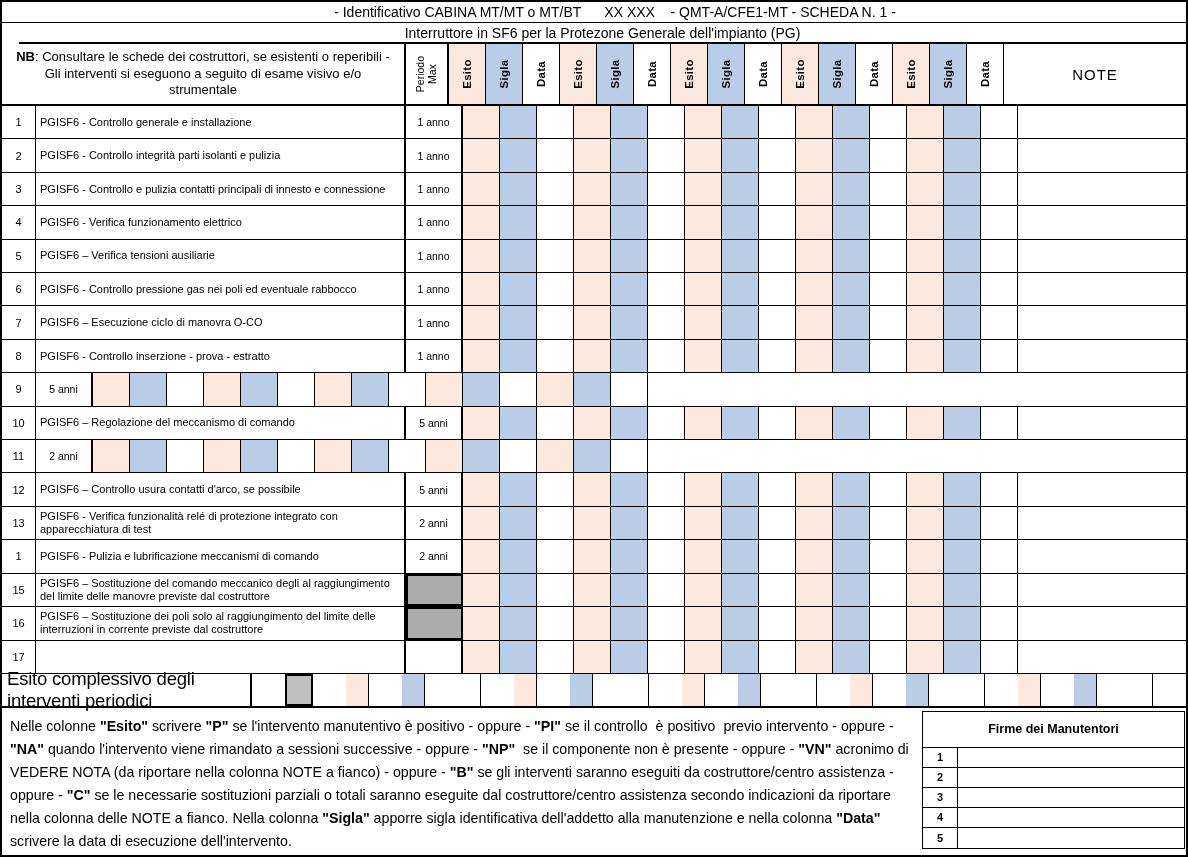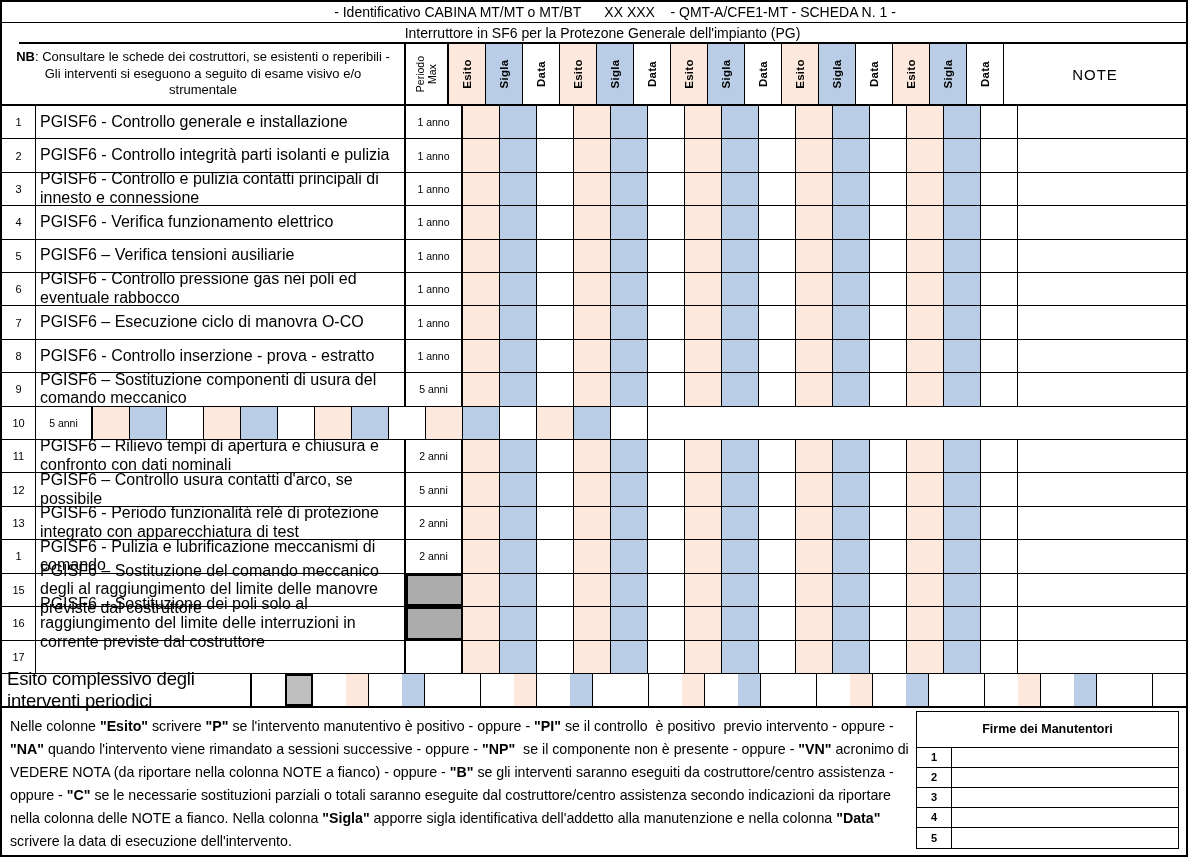--- a/index.html
+++ b/index.html
@@ -56,21 +56,21 @@
 
   
   .trow { height: 33.41px; display: flex; border-bottom: 1px solid #000; }
   .col-num {
     width: 34px; display: flex; align-items: center; justify-content: center;
     font-size: 11px;
   }
   .col-desc {
     width: 370px; border-right-width: 2px;
     display: flex; align-items: center;
-    font-size: 16px; line-height: 1.18; padding: 1px 4px; text-align: left;
+    font-size: 11px; line-height: 1.18; padding: 1px 4px; text-align: left;
   }
   .col-per {
     width: 57px; border-right-width: 2px;
     display: flex; align-items: center; justify-content: center;
     font-size: 10.5px;
   }
   .col-per.grayper { background: var(--gray-dark); border: 2px solid #000; }
   .ecell { width: 37px; }
   .ecell.esito { background: var(--esito); }
   .ecell.sigla { background: var(--sigla); }
@@ -87,21 +87,21 @@
 
   
   .bottom { position: relative; height: 147px; }
   .notetext {
     position: absolute; left: 0; top: 0; width: 922px;
     padding: 7px 2px 0 8px;
     font-size: 14.2px; line-height: 23px; white-space: pre-wrap;
   }
   .notetext .b { font-weight: bold; }
   .firme {
-    position: absolute; top: 3px; right: 7px; width: 263px;
+    position: absolute; top: 3px; right: 1px; width: 263px;
     border: 1px solid #000; background: #fff;
   }
   .firme-header {
     height: 36px; border-bottom: 1px solid #000;
     display: flex; align-items: center; justify-content: center;
     font-weight: bold; font-size: 12.5px;
   }
   .firme-row { height: 20px; display: flex; border-bottom: 1px solid #000; }
   .firme-row:last-child { border-bottom: none; }
   .firme-num {
@@ -343,62 +343,61 @@
         <div class="c ecell esito"></div>
         <div class="c ecell sigla"></div>
         <div class="c ecell data"></div>
         <div class="c ecell esito"></div>
         <div class="c ecell sigla"></div>
         <div class="c ecell data"></div>
         <div class="c notecell"></div>
       </div>
       <div class="trow">
         <div class="c col-num">9</div>
-        <div class="c col-desc">PGISF6 – Sostituzione componenti di usura del comando meccanico</div>
         <div class="c col-per">5 anni</div>
         <div class="c ecell esito"></div>
         <div class="c ecell sigla"></div>
         <div class="c ecell data"></div>
         <div class="c ecell esito"></div>
         <div class="c ecell sigla"></div>
         <div class="c ecell data"></div>
         <div class="c ecell esito"></div>
         <div class="c ecell sigla"></div>
         <div class="c ecell data"></div>
         <div class="c ecell esito"></div>
         <div class="c ecell sigla"></div>
         <div class="c ecell data"></div>
         <div class="c ecell esito"></div>
         <div class="c ecell sigla"></div>
         <div class="c ecell data"></div>
         <div class="c notecell"></div>
       </div>
       <div class="trow">
         <div class="c col-num">10</div>
+        <div class="c col-desc">PGISF6 – Regolazione del meccanismo di comando</div>
         <div class="c col-per">5 anni</div>
         <div class="c ecell esito"></div>
         <div class="c ecell sigla"></div>
         <div class="c ecell data"></div>
         <div class="c ecell esito"></div>
         <div class="c ecell sigla"></div>
         <div class="c ecell data"></div>
         <div class="c ecell esito"></div>
         <div class="c ecell sigla"></div>
         <div class="c ecell data"></div>
         <div class="c ecell esito"></div>
         <div class="c ecell sigla"></div>
         <div class="c ecell data"></div>
         <div class="c ecell esito"></div>
         <div class="c ecell sigla"></div>
         <div class="c ecell data"></div>
         <div class="c notecell"></div>
       </div>
       <div class="trow">
         <div class="c col-num">11</div>
-        <div class="c col-desc">PGISF6 – Rilievo tempi di apertura e chiusura e confronto con dati nominali</div>
         <div class="c col-per">2 anni</div>
         <div class="c ecell esito"></div>
         <div class="c ecell sigla"></div>
         <div class="c ecell data"></div>
         <div class="c ecell esito"></div>
         <div class="c ecell sigla"></div>
         <div class="c ecell data"></div>
         <div class="c ecell esito"></div>
         <div class="c ecell sigla"></div>
         <div class="c ecell data"></div>
@@ -426,21 +425,21 @@
         <div class="c ecell esito"></div>
         <div class="c ecell sigla"></div>
         <div class="c ecell data"></div>
         <div class="c ecell esito"></div>
         <div class="c ecell sigla"></div>
         <div class="c ecell data"></div>
         <div class="c notecell"></div>
       </div>
       <div class="trow">
         <div class="c col-num">13</div>
-        <div class="c col-desc">PGISF6 - Periodo funzionalità relé di protezione integrato con apparecchiatura di test</div>
+        <div class="c col-desc">PGISF6 - Verifica funzionalità relé di protezione integrato con apparecchiatura di test</div>
         <div class="c col-per">2 anni</div>
         <div class="c ecell esito"></div>
         <div class="c ecell sigla"></div>
         <div class="c ecell data"></div>
         <div class="c ecell esito"></div>
         <div class="c ecell sigla"></div>
         <div class="c ecell data"></div>
         <div class="c ecell esito"></div>
         <div class="c ecell sigla"></div>
         <div class="c ecell data"></div>

